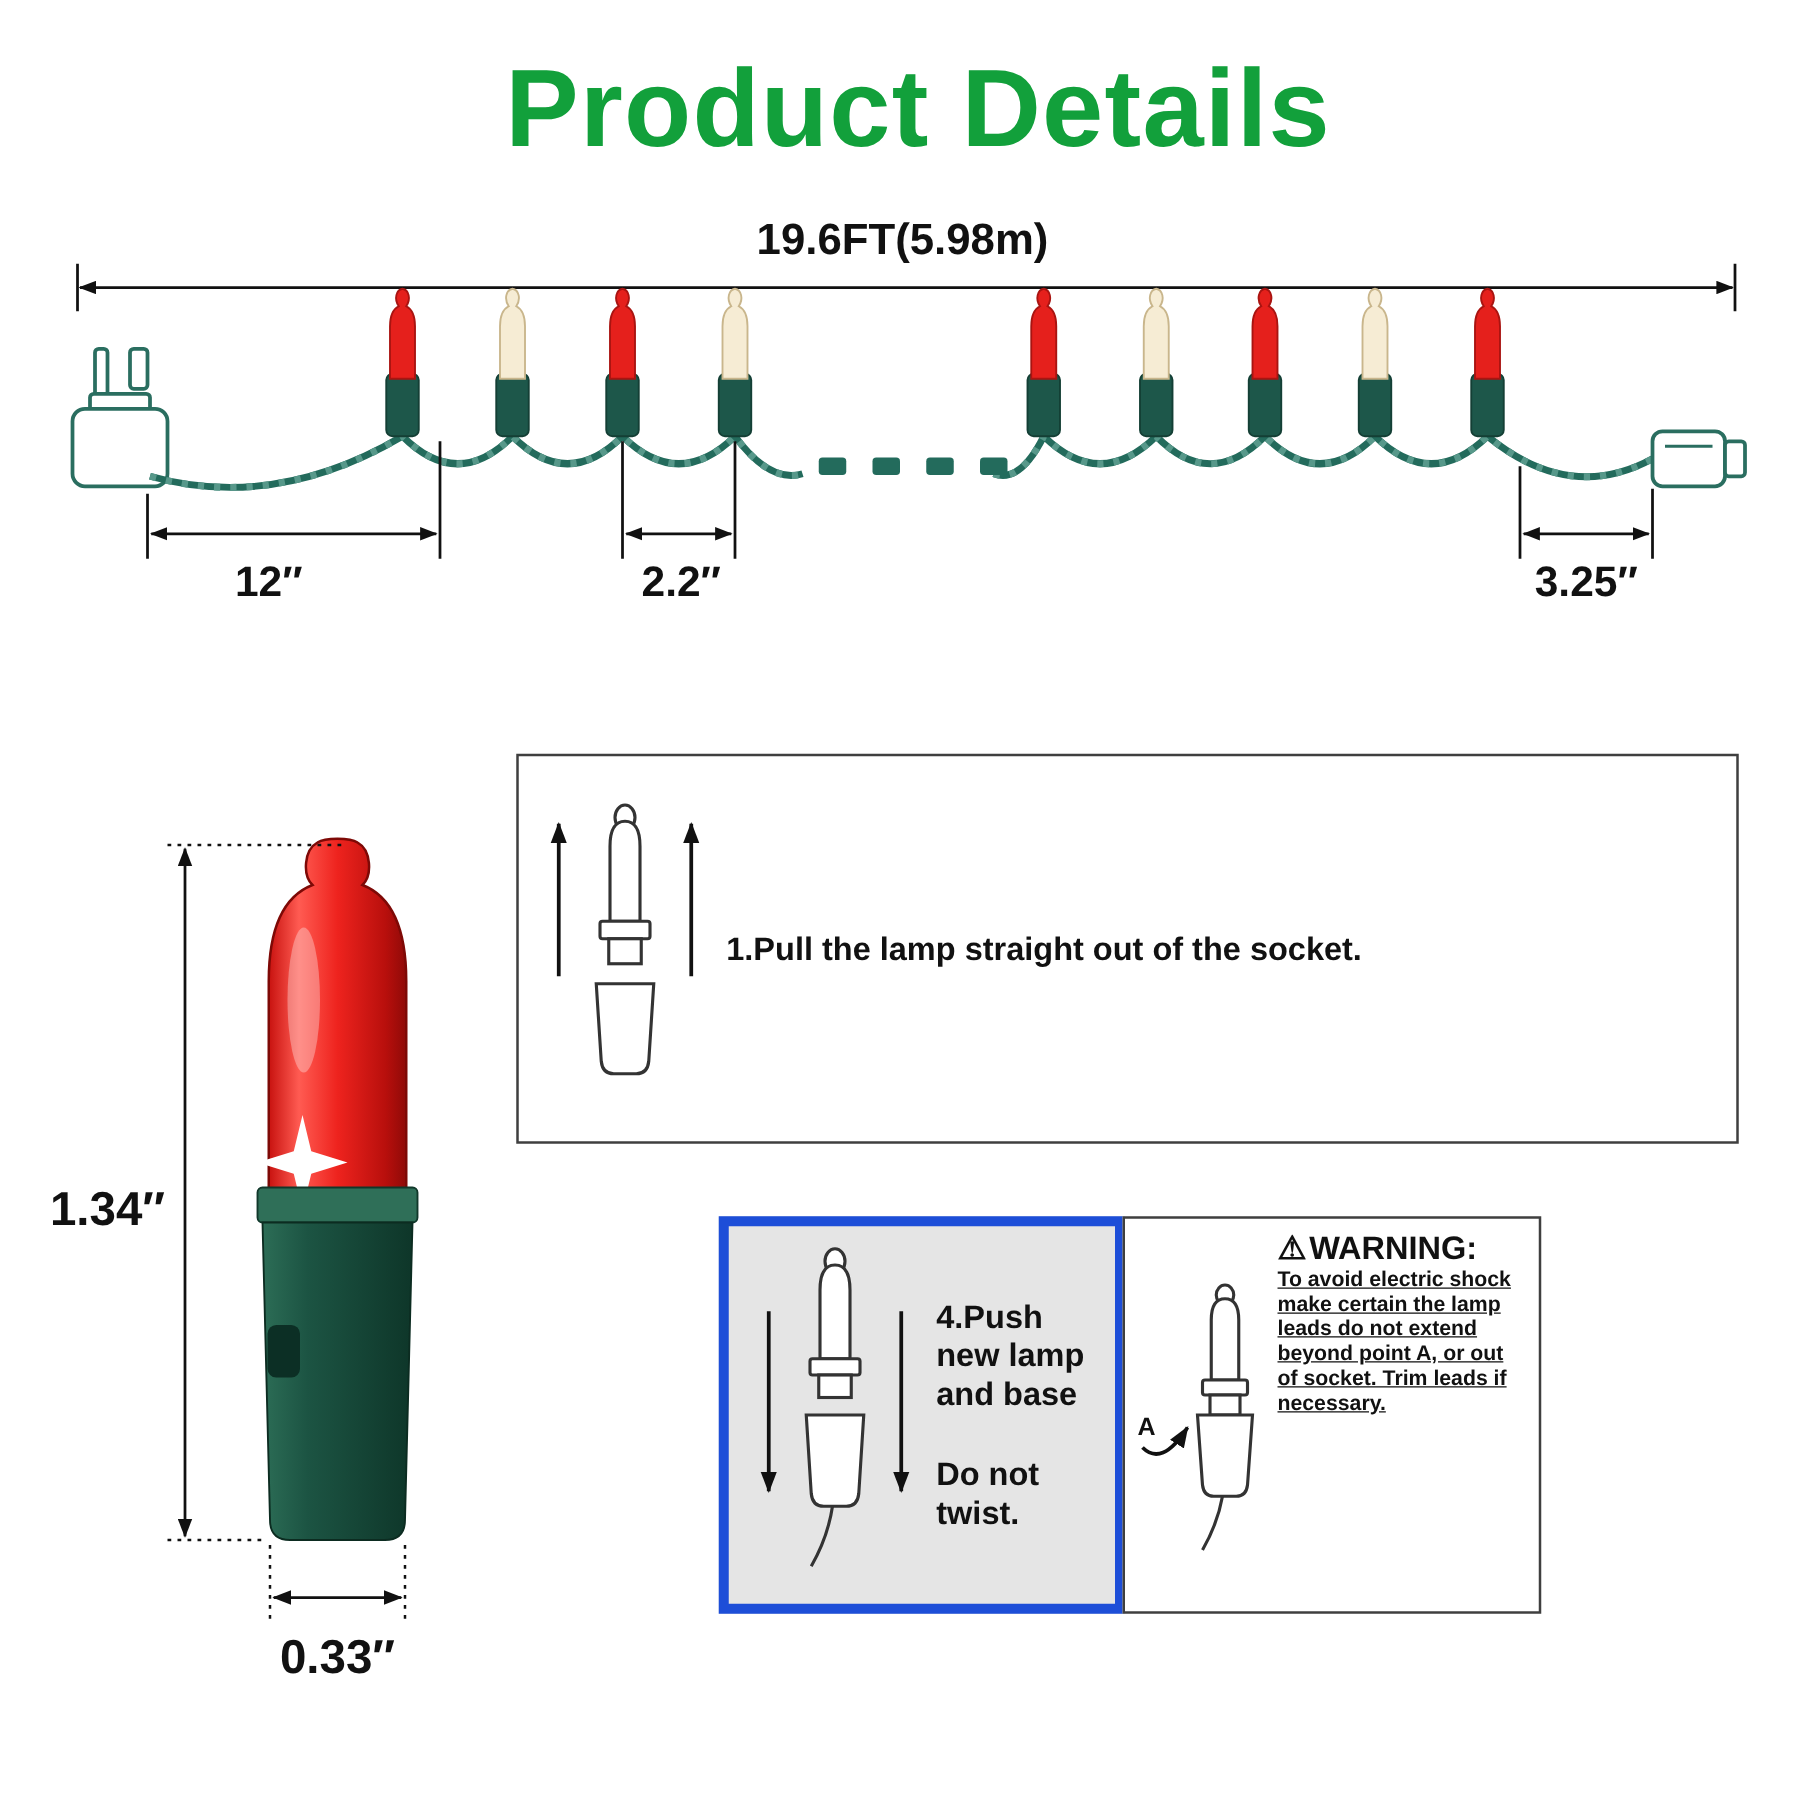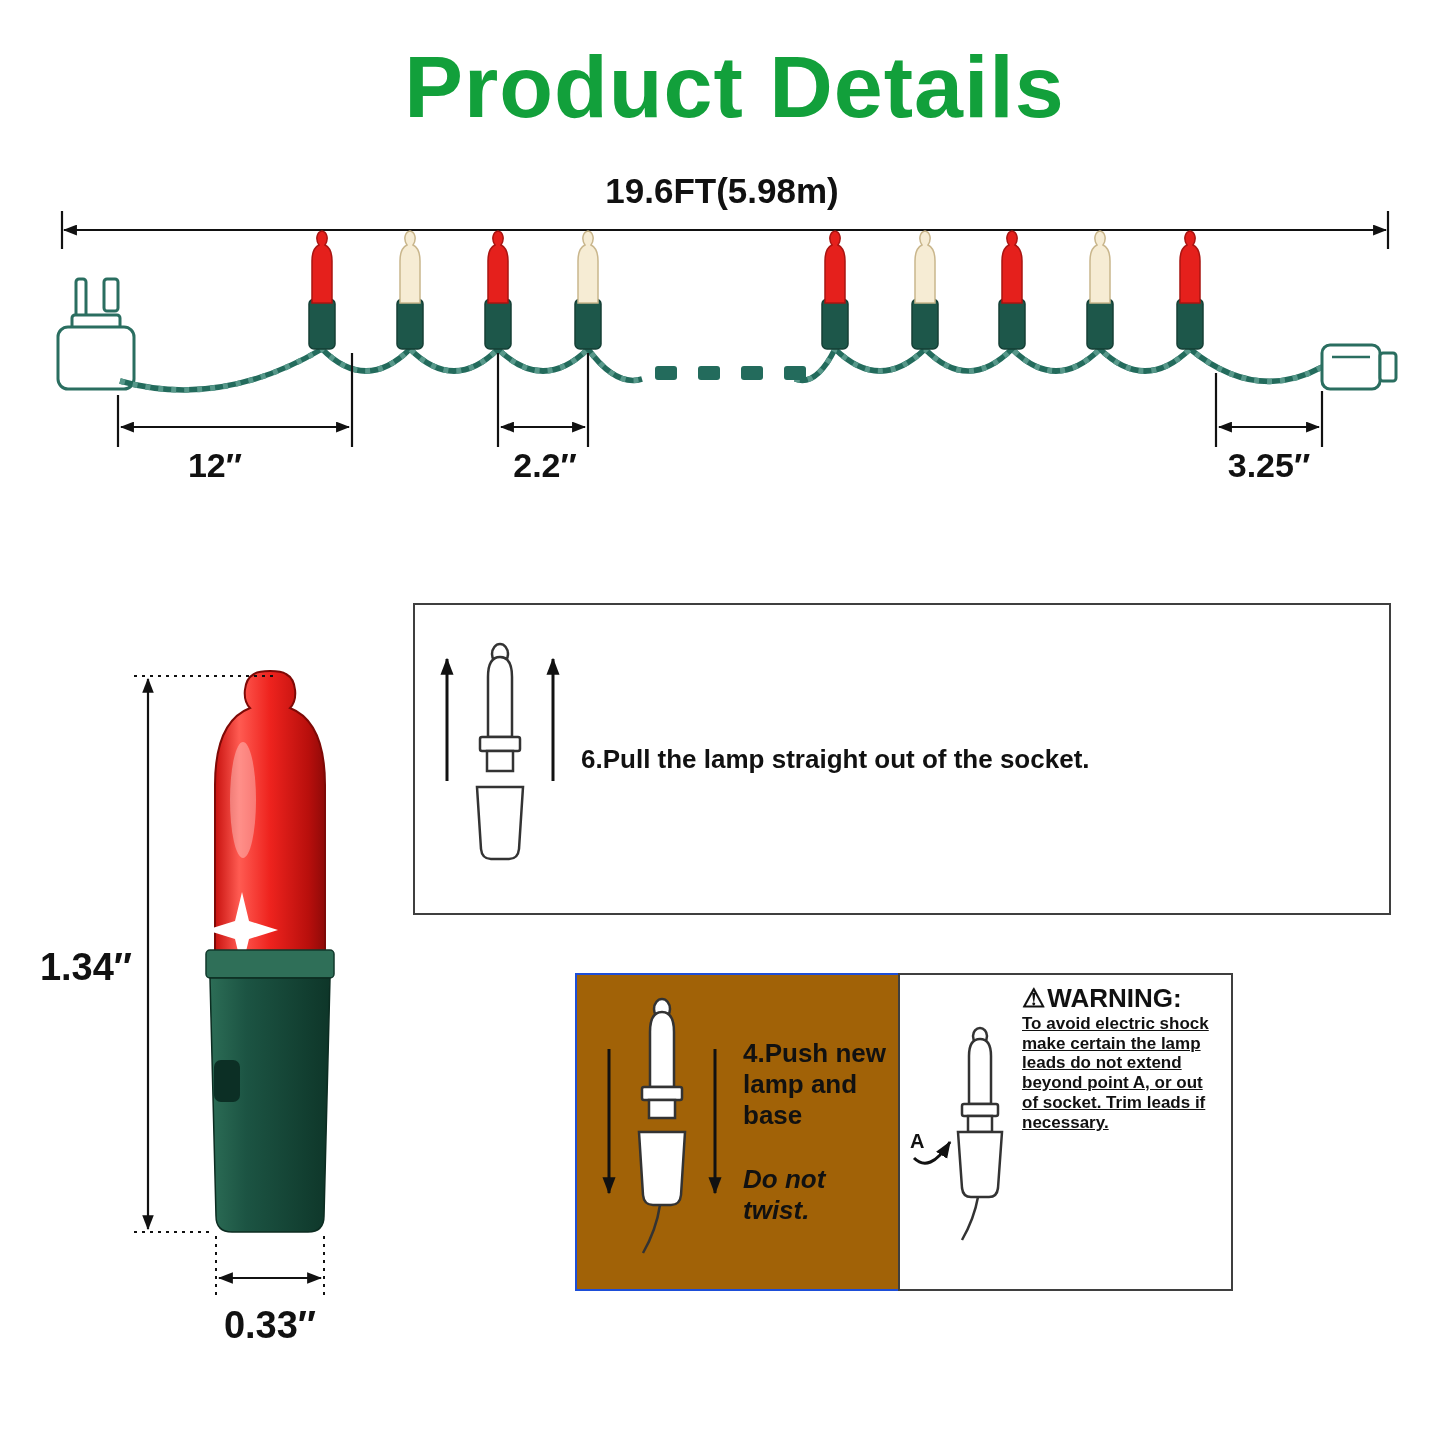--- a/index.html
+++ b/index.html
@@ -10,30 +10,30 @@
            font-size:88px; font-weight:800; color:#12a03b; letter-spacing:1px; }
   .string-svg { position:absolute; left:0; top:165px; }
   .bulb-svg   { position:absolute; left:30px; top:630px; }
   .steps-row  { position:absolute; left:413px; top:603px; width:978px; height:312px; display:flex; }
   .step-box   { flex:1 1 0; border:2px solid #3f3f3f; background:#fff; display:flex;
                 align-items:center; padding:6px 10px; }
   .step-box + .step-box { margin-left:-2px; }
   .step-fig { flex:0 0 auto; }
   .step-text { flex:1 1 auto; font-size:26px; font-weight:700; color:#111; line-height:1.18; padding-left:6px; }
   .bottom-row { position:absolute; left:575px; top:973px; width:658px; height:318px; display:flex; }
-  .push-box  { flex:0 0 325px; border:2px solid #1d4ed8; background:#a16207; display:flex;
+  .push-box  { flex:0 0 325px; border:8px solid #1d4ed8; background:#e5e5e5; display:flex;
                align-items:center; padding:6px 10px; }
   .warn-box  { flex:1 1 auto; border:2px solid #3f3f3f; margin-left:-2px; background:#fff;
                display:flex; align-items:flex-start; padding:8px 8px 6px 4px; }
   .warn-fig  { flex:0 0 auto; align-self:center; }
   .warn-text { flex:1 1 auto; color:#111; }
   .warn-head { font-size:26px; font-weight:800; display:flex; align-items:center; gap:2px; }
   .warn-body { font-size:17px; font-weight:700; line-height:1.16;text-decoration:underline; }
   .push-text div { font-size:26px; font-weight:700; color:#111; line-height:1.18; }
-  .push-gap { margin-top:34px;font-style:italic; }
+  .push-gap { margin-top:34px; }
   .dim { stroke:#111; stroke-width:2.2; }
   .dimtxt { fill:#111; font-weight:bold; }
   .lamp { fill:#fff; stroke:#333; stroke-width:2.5; }
   .lead { fill:none; stroke:#333; stroke-width:2.5; }
   .barrow { fill:none; stroke:#111; stroke-width:3; }
   .teal { fill:#fff; stroke:#2a6e60; stroke-width:3; }
 </style>
 </head>
 <body>
 
@@ -196,21 +196,21 @@
             </marker>
         </defs>
         <line class="barrow" x1="22" y1="152" x2="22" y2="30" marker-end="url(#sh)"></line>
         <line class="barrow" x1="128" y1="152" x2="128" y2="30" marker-end="url(#sh)"></line>
         <ellipse class="lamp" cx="75" cy="25" rx="8" ry="10"></ellipse>
         <path class="lamp" d="M 63,108 L 63,48 Q 63,28 75,28 Q 87,28 87,48 L 87,108 Z"></path>
         <rect class="lamp" x="55" y="108" width="40" height="14" rx="2"></rect>
         <rect class="lamp" x="62" y="122" width="26" height="20"></rect>
         <path class="lamp" d="M 52,158 L 98,158 L 94,220 Q 93,230 84,230 L 66,230 Q 57,230 56,220 Z"></path>
       </svg>
-      <div class="step-text">6.Pull the lamp straight out of the socket.</div>
+      <div class="step-text">1.Pull the lamp straight out of the socket.</div>
     </div>
 
 
   </div>
 
   <div class="bottom-row">
 
     <div class="push-box">
       <svg class="step-fig" width="150" height="290" viewBox="0 0 150 290">
         <ellipse class="lamp" cx="75" cy="22" rx="8" ry="10"></ellipse>

